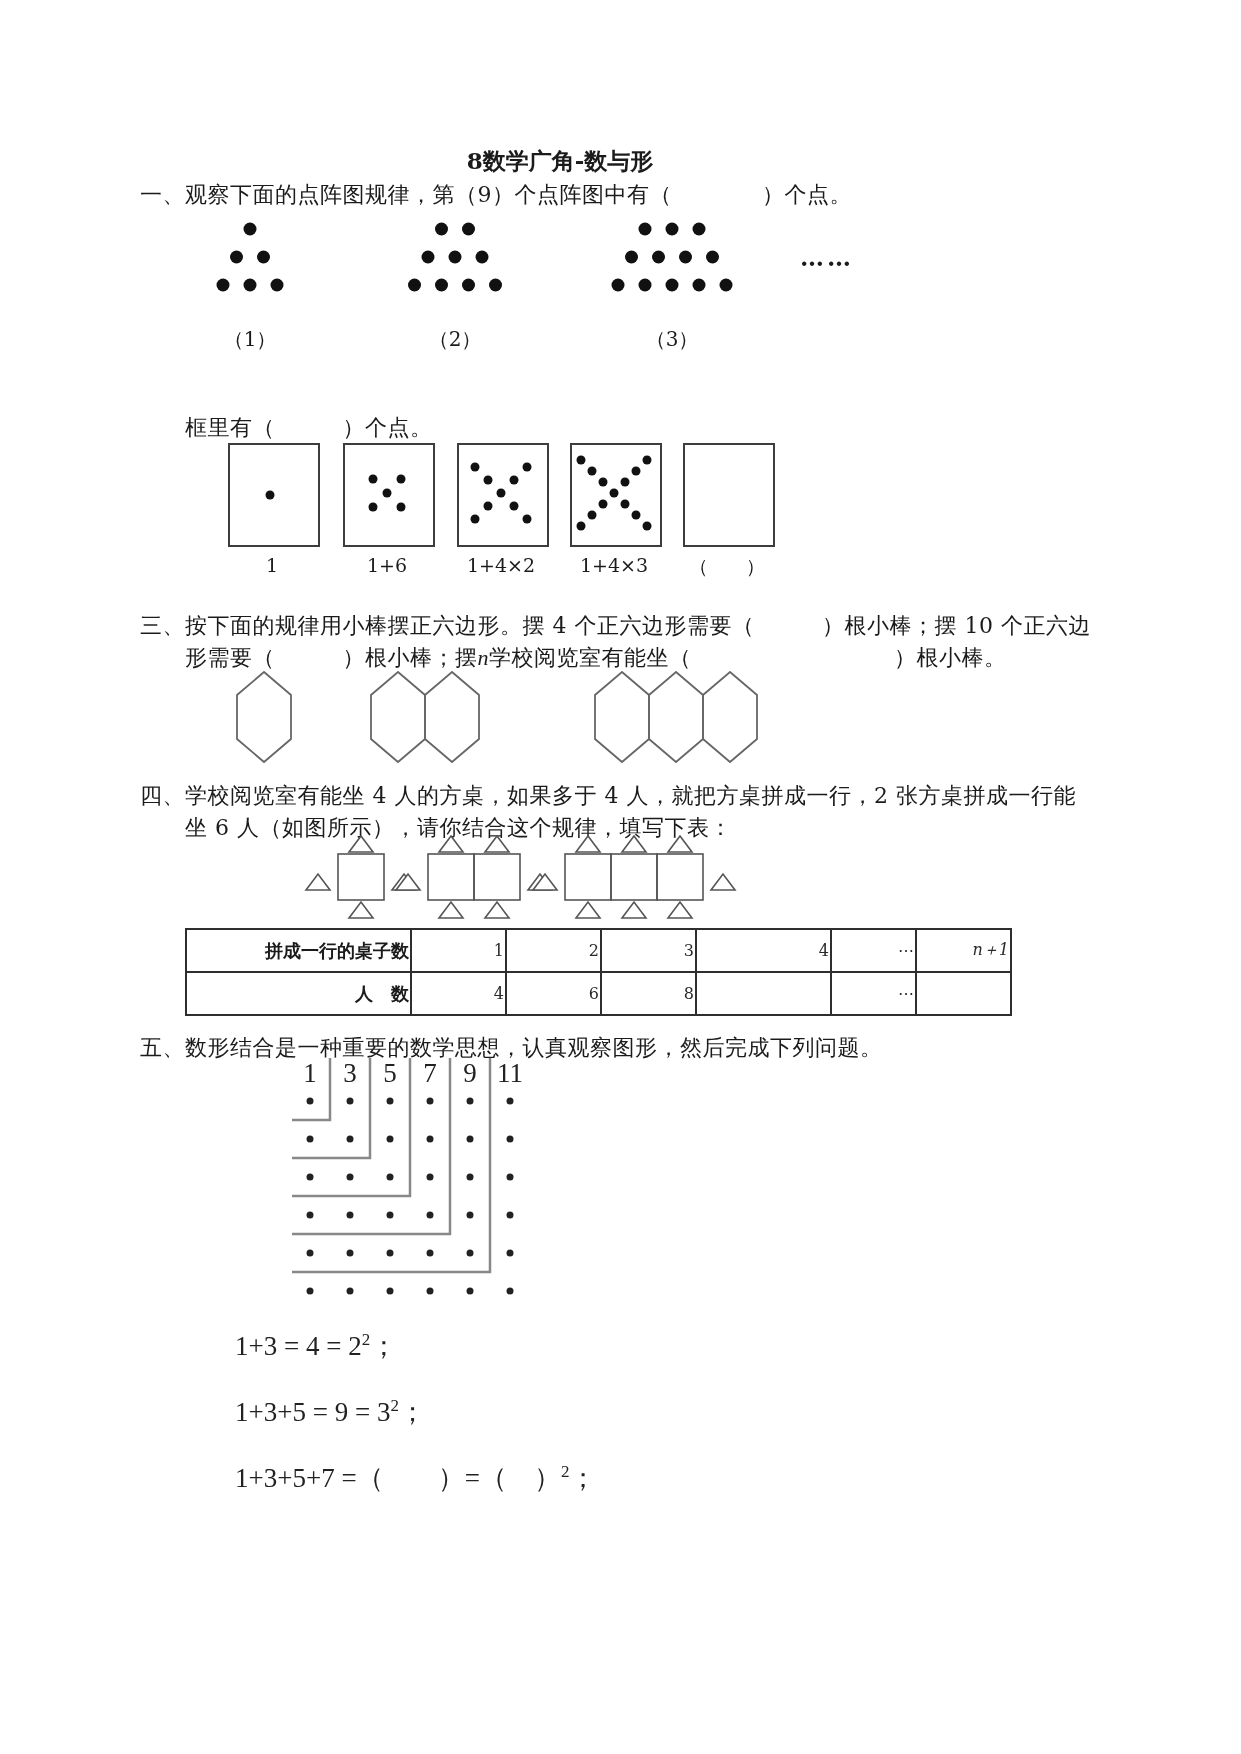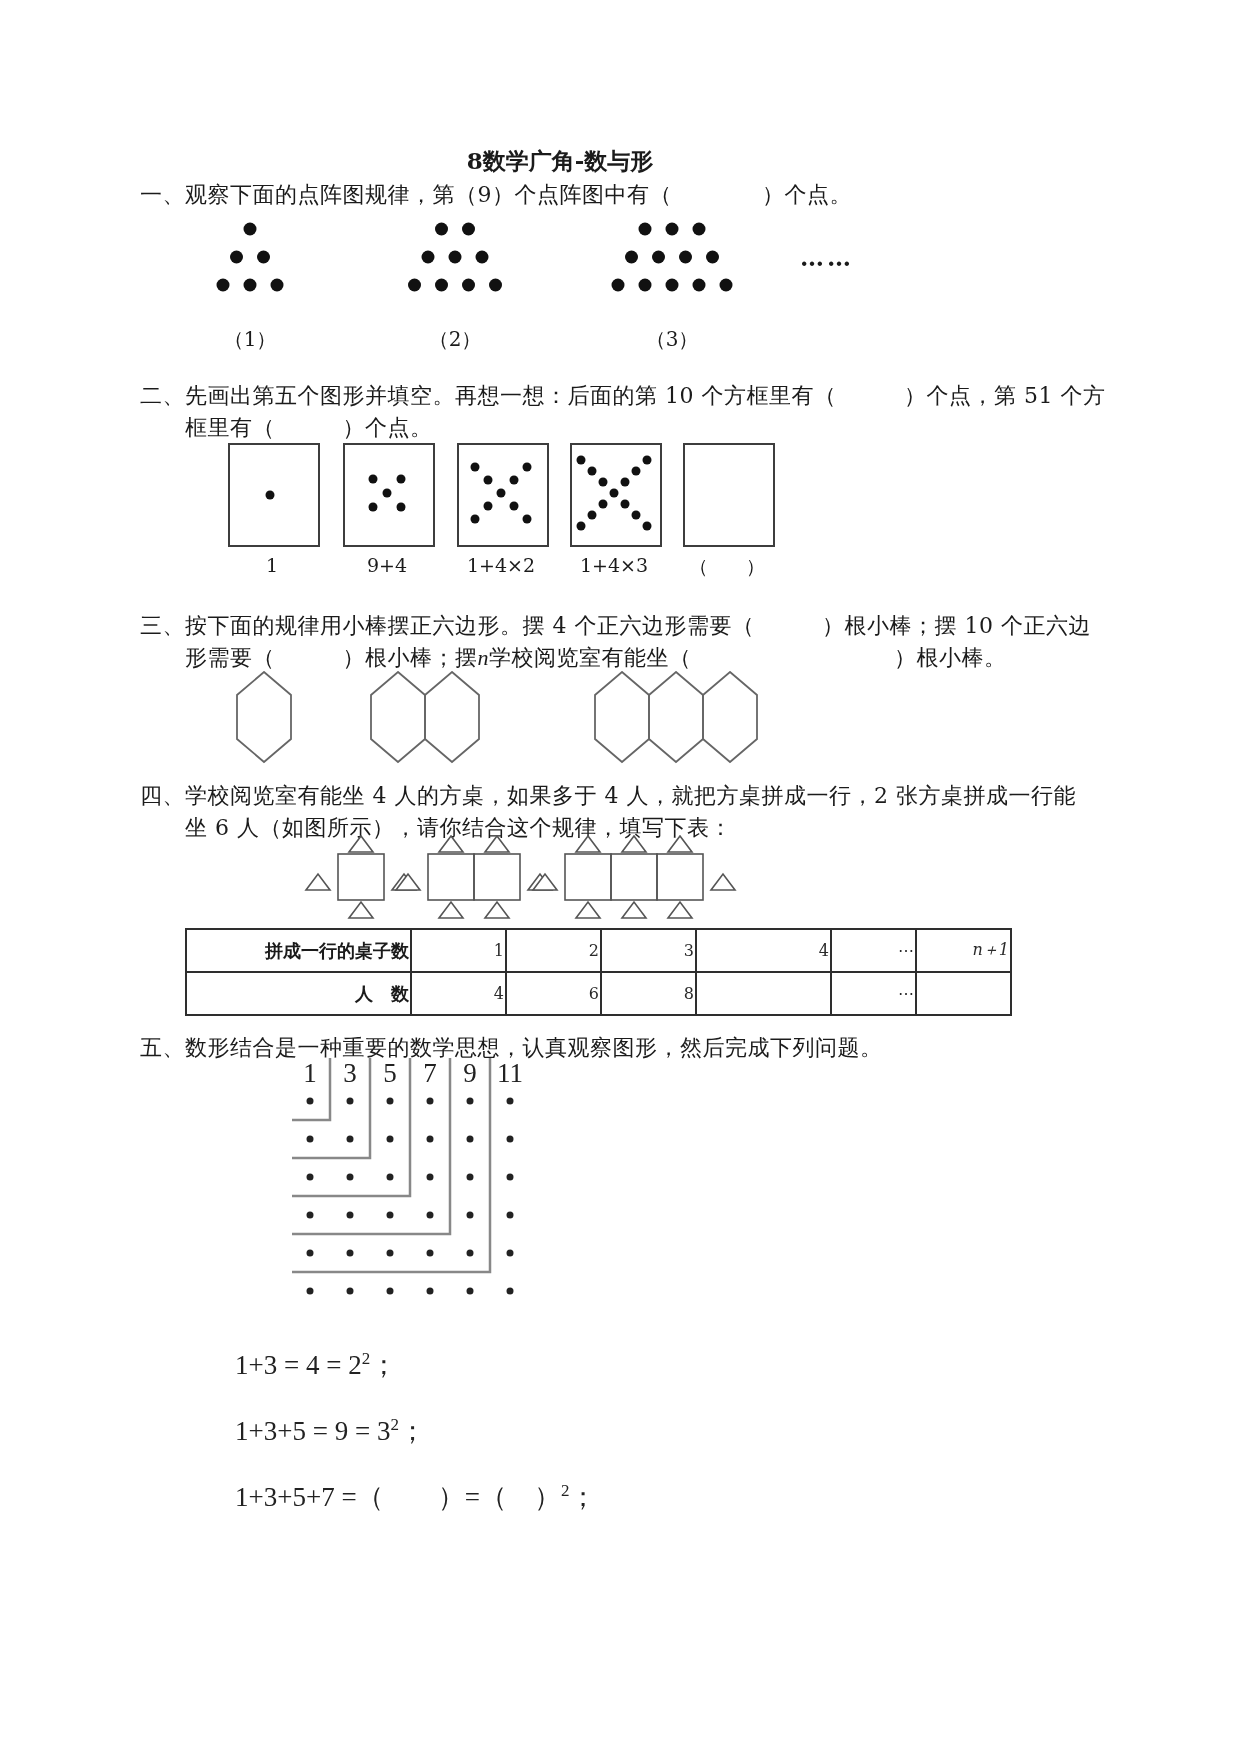--- a/index.html
+++ b/index.html
@@ -13,21 +13,21 @@
   .pbox{position:absolute;width:88px;height:100px;border:2px solid #3d3d3d;background:#fff;}
   .boxlabel{position:absolute;width:96px;text-align:center;font-size:19px;}
   .dots{fill:#111;}
   .ellip{position:absolute;font-size:24px;font-weight:bold;letter-spacing:3px;}
   .var{font-style:italic;font-family:"Liberation Serif",serif;}
   .seat-table{position:absolute;left:185px;top:928px;border-collapse:collapse;table-layout:fixed;}
   .seat-table td{border:2px solid #2e2e2e;height:39px;text-align:right;vertical-align:middle;
                  font-size:16px;color:#2a2a2a;font-family:"DejaVu Serif","Liberation Serif",serif;}
   .seat-table td.th{font-size:18px;font-weight:bold;color:#1b1b1b;}
   .eq{position:absolute;left:235px;font-size:27px;font-family:"Liberation Serif",serif;
-      white-space:nowrap;color:#222;margin-top:19px;}
+      white-space:nowrap;color:#222;}
   .eq sup{font-size:17px;}
   svg{display:block;}
 </style>
 </head>
 <body>
 
 <div class="page">
 
   <div class="title">8数学广角-数与形</div>
 
@@ -71,21 +71,20 @@
         <circle cx="117" cy="69" r="6.5"></circle>
         <circle cx="144" cy="69" r="6.5"></circle>
     </g>
   </svg>
   <div class="ellip" style="left:800px;top:243px;">……</div>
 
   <div class="plabel" style="left:205px;top:326px;">（1）</div>
   <div class="plabel" style="left:410px;top:326px;">（2）</div>
   <div class="plabel" style="left:627px;top:326px;">（3）</div>
 
-  <div class="txt" style="left:140px;top:381px;">二、先画出第五个图形并填空。再想一想：后面的第 10 个方框里有（　　　）个点，第 51 个方</div>
   <div class="txt" style="left:185px;top:413px;">框里有（　　　）个点。</div>
 
   <div class="pbox" style="left:228px;top:443px;">
     <svg width="84" height="96">
       <g class="dots">
           <circle cx="40" cy="50" r="4.5"></circle>
         </g>
     </svg>
   </div>
   <div class="pbox" style="left:343px;top:443px;">
@@ -129,21 +128,21 @@
         <circle cx="9" cy="15" r="4.5"></circle>
           <circle cx="75" cy="15" r="4.5"></circle>
         <circle cx="9" cy="81" r="4.5"></circle>
           <circle cx="75" cy="81" r="4.5"></circle>
       </g>
     </svg>
   </div>
   <div class="pbox" style="left:683px;top:443px;"></div>
 
   <div class="boxlabel" style="left:224px;top:554px;">1</div>
-  <div class="boxlabel" style="left:339px;top:554px;">9+4</div>
+  <div class="boxlabel" style="left:339px;top:554px;">1+6</div>
   <div class="boxlabel" style="left:453px;top:554px;">1+4×2</div>
   <div class="boxlabel" style="left:566px;top:554px;">1+4×3</div>
   <div class="boxlabel" style="left:679px;top:554px;">（　　）</div>
 
   <div class="txt" style="left:140px;top:611px;">三、按下面的规律用小棒摆正六边形。摆 4 个正六边形需要（　　　）根小棒；摆 10 个正六边</div>
   <div class="txt" style="left:185px;top:643px;"><span>形需要（　　　）根小棒；摆</span><span class="var">n</span><span>学校阅览室有能坐（　　　　　　　　　）根小棒。</span></div>
 
   <svg class="fig" style="left:236px;top:671px;" width="58" height="94">
     <polygon points="28,1 55,24 55,68 28,91 1,68 1,24" fill="none" stroke="#666" stroke-width="1.8"></polygon>
   </svg>

